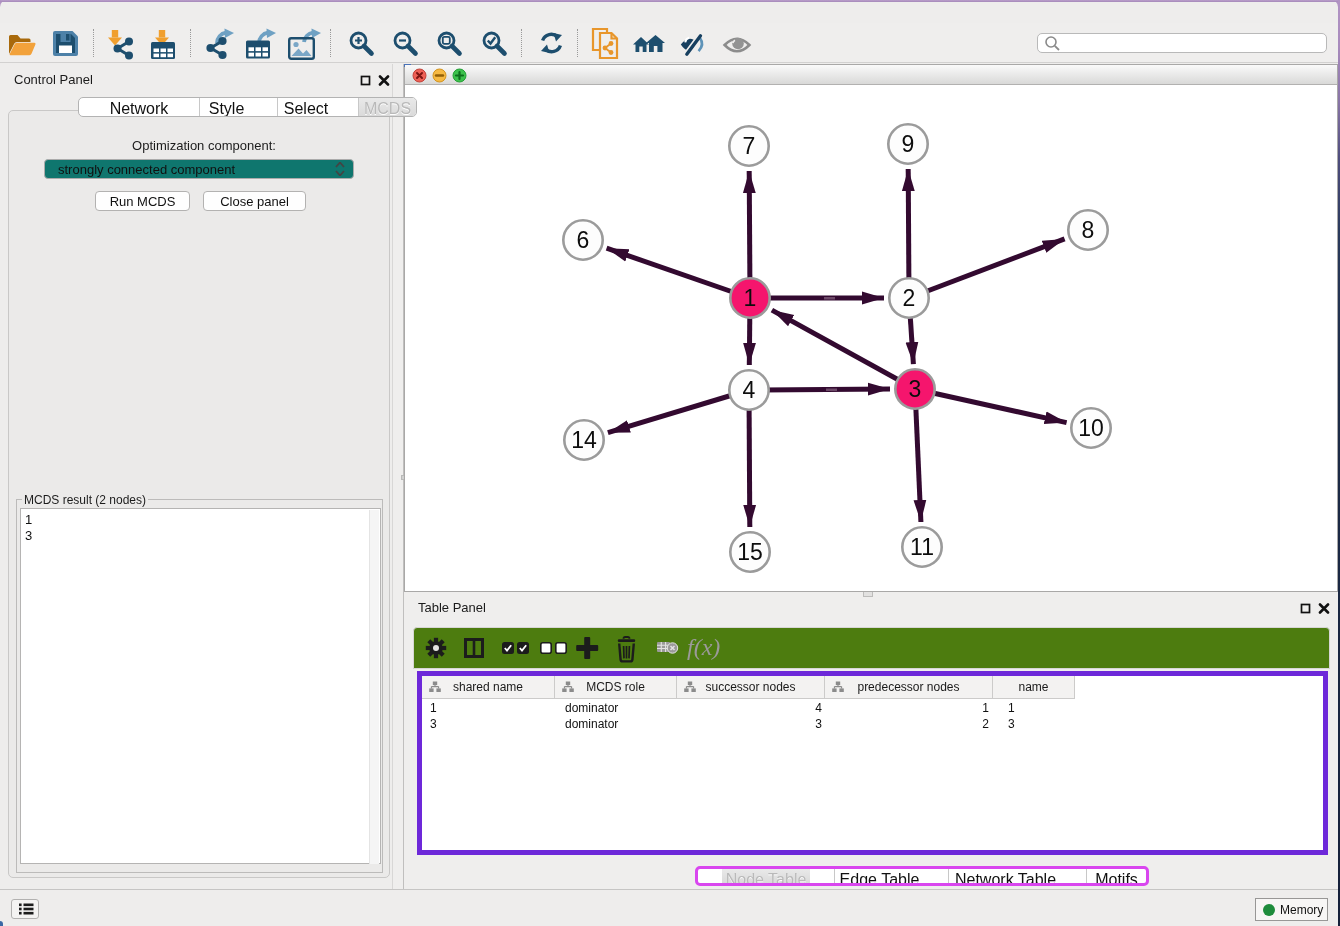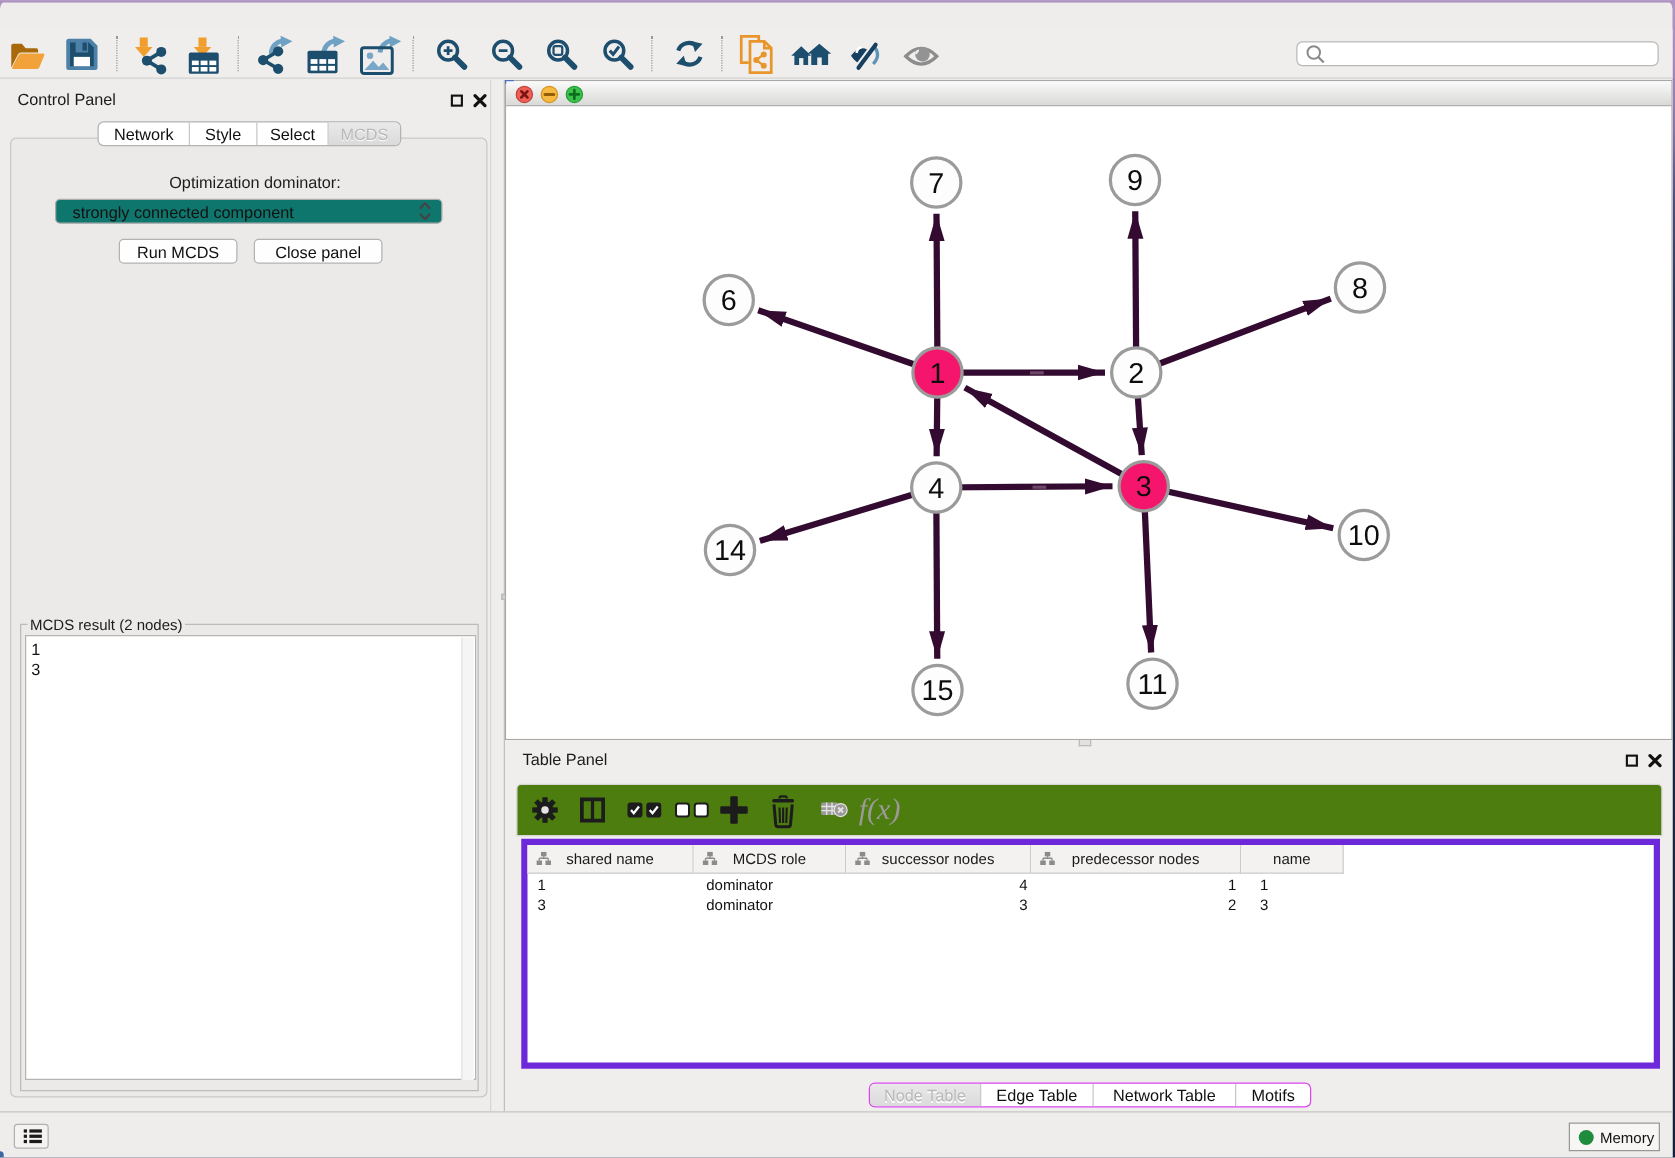--- a/index.html
+++ b/index.html
@@ -25,21 +25,21 @@
   border-bottom:1px solid #d2d1d0; }
 .tbsep { position:absolute; top:6px; height:28px; width:0;
   border-left:1px dotted #9a9a9a; }
 #searchbox { position:absolute; left:1037px; top:10px; width:290px; height:20px;
   background:#fff; border:1px solid #b9b9b9; border-radius:5px; }
 
 #cpanel { position:absolute; left:0; top:64px; width:392px; height:825px; background:#eeedec; }
 #cpTitle { position:absolute; left:14px; top:8px; font-size:13px; color:#1b1b1b; }
 #cpTabs { position:absolute; left:78px; top:33px; height:20px; display:flex;
   border:1px solid #b3b3b3; border-radius:5px; overflow:hidden; background:#fff; z-index:3; }
-.ctab { font-size:13px; color:#111; padding:2px 0 0 0; text-align:center; height:100%; }
+.ctab { font-size:16px; color:#111; padding:2px 0 0 0; text-align:center; height:100%;margin-left:24px; }
 .ctab + .ctab { border-left:1px solid #c8c8c8; }
 .ctab.sel { background:linear-gradient(#e9e9e9,#dadada); color:#b9b9b9;
   text-shadow:0 1px 0 #ffffff; }
 #cpBody { position:absolute; left:8px; top:46px; width:382px; height:768px;
   background:#ebeae9; border:1px solid #c9c8c7; border-radius:5px; }
 #optLabel { position:absolute; left:8px; top:74px; width:100%; text-align:center;
   font-size:13px; color:#1c1c1c; }
 #combo { position:absolute; left:44px; top:95px; width:310px; height:20px; background:#0f766e;
   border:1px solid #ababab; border-radius:4px; font-size:13px; color:#111;
   padding:2px 0 0 13px; }
@@ -76,21 +76,21 @@
   border:5px solid #6d28d9; }
 #thead { position:absolute; left:0; top:0; width:100%; height:23px; display:flex; }
 .th { position:relative; height:100%; font-size:12px; color:#1a1a1a; background:#f3f2f1;
   border-bottom:1px solid #cccbca; border-right:1px solid #cccbca;
   display:flex; align-items:center; justify-content:center; }
 .thicon { position:absolute; left:7px; top:5px; }
 .trow { position:absolute; left:0; width:100%; height:16px; font-size:12px; color:#111; }
 .td { position:absolute; top:1px; }
 .tdr { position:absolute; top:1px; text-align:right; }
 #tabs2 { position:absolute; left:291px; top:274px; height:20px; display:flex;
-  border:1px solid #d946ef; border-radius:5px; overflow:hidden; background:#fff; z-index:3;justify-content:center; }
+  border:3px solid #d946ef; border-radius:5px; overflow:hidden; background:#fff; z-index:3;justify-content:center; }
 
 #statusbar { position:absolute; left:0; top:889px; width:1338px; height:37px;
   background:#eeedec; border-top:1px solid #c6c5c4; }
 #listbtn { position:absolute; left:11px; top:9px; width:28px; height:20px; background:#f4f3f2;
   border:1px solid #b2b1b0; border-radius:3px; }
 #membtn { position:absolute; left:1255px; top:8px; width:73px; height:23px; background:#f7f6f5;
   border:1px solid #989796; font-size:12px; color:#111; }
 #memdot { position:absolute; left:7px; top:5px; width:12px; height:12px; border-radius:50%;
   background:#1e8c3c; }
 </style>
@@ -264,21 +264,21 @@
       <rect x="1.5" y="1.5" width="8" height="8" fill="none" stroke="#111" stroke-width="1.7"></rect>
       <path d="M20,1.5 L28,9.5 M28,1.5 L20,9.5" stroke="#111" stroke-width="2.6" stroke-linecap="round"></path>
     </svg>
     <div id="cpBody"></div>
     <div id="cpTabs">
       <div class="ctab" style="width:72px;">Network</div>
       <div class="ctab" style="width:54px;">Style</div>
       <div class="ctab" style="width:57px;">Select</div>
       <div class="ctab sel" style="width:58px;">MCDS</div>
     </div>
-    <div id="optLabel">Optimization dominator:</div>
+    <div id="optLabel">Optimization component:</div>
     <div id="combo">strongly connected component
       <svg width="10" height="14" style="position:absolute;right:8px;top:2px;">
         <path d="M1,5 L5,0.5 L9,5" fill="none" stroke="#444" stroke-width="1.8"></path>
         <path d="M1,9 L5,13.5 L9,9" fill="none" stroke="#444" stroke-width="1.8"></path>
       </svg>
     </div>
     <div class="btn" style="left:95px; width:95px;">Run MCDS</div>
     <div class="btn" style="left:203px; width:103px;">Close panel</div>
     <div id="fieldset">
       <div id="fsLegend">MCDS result (2 nodes)</div>

